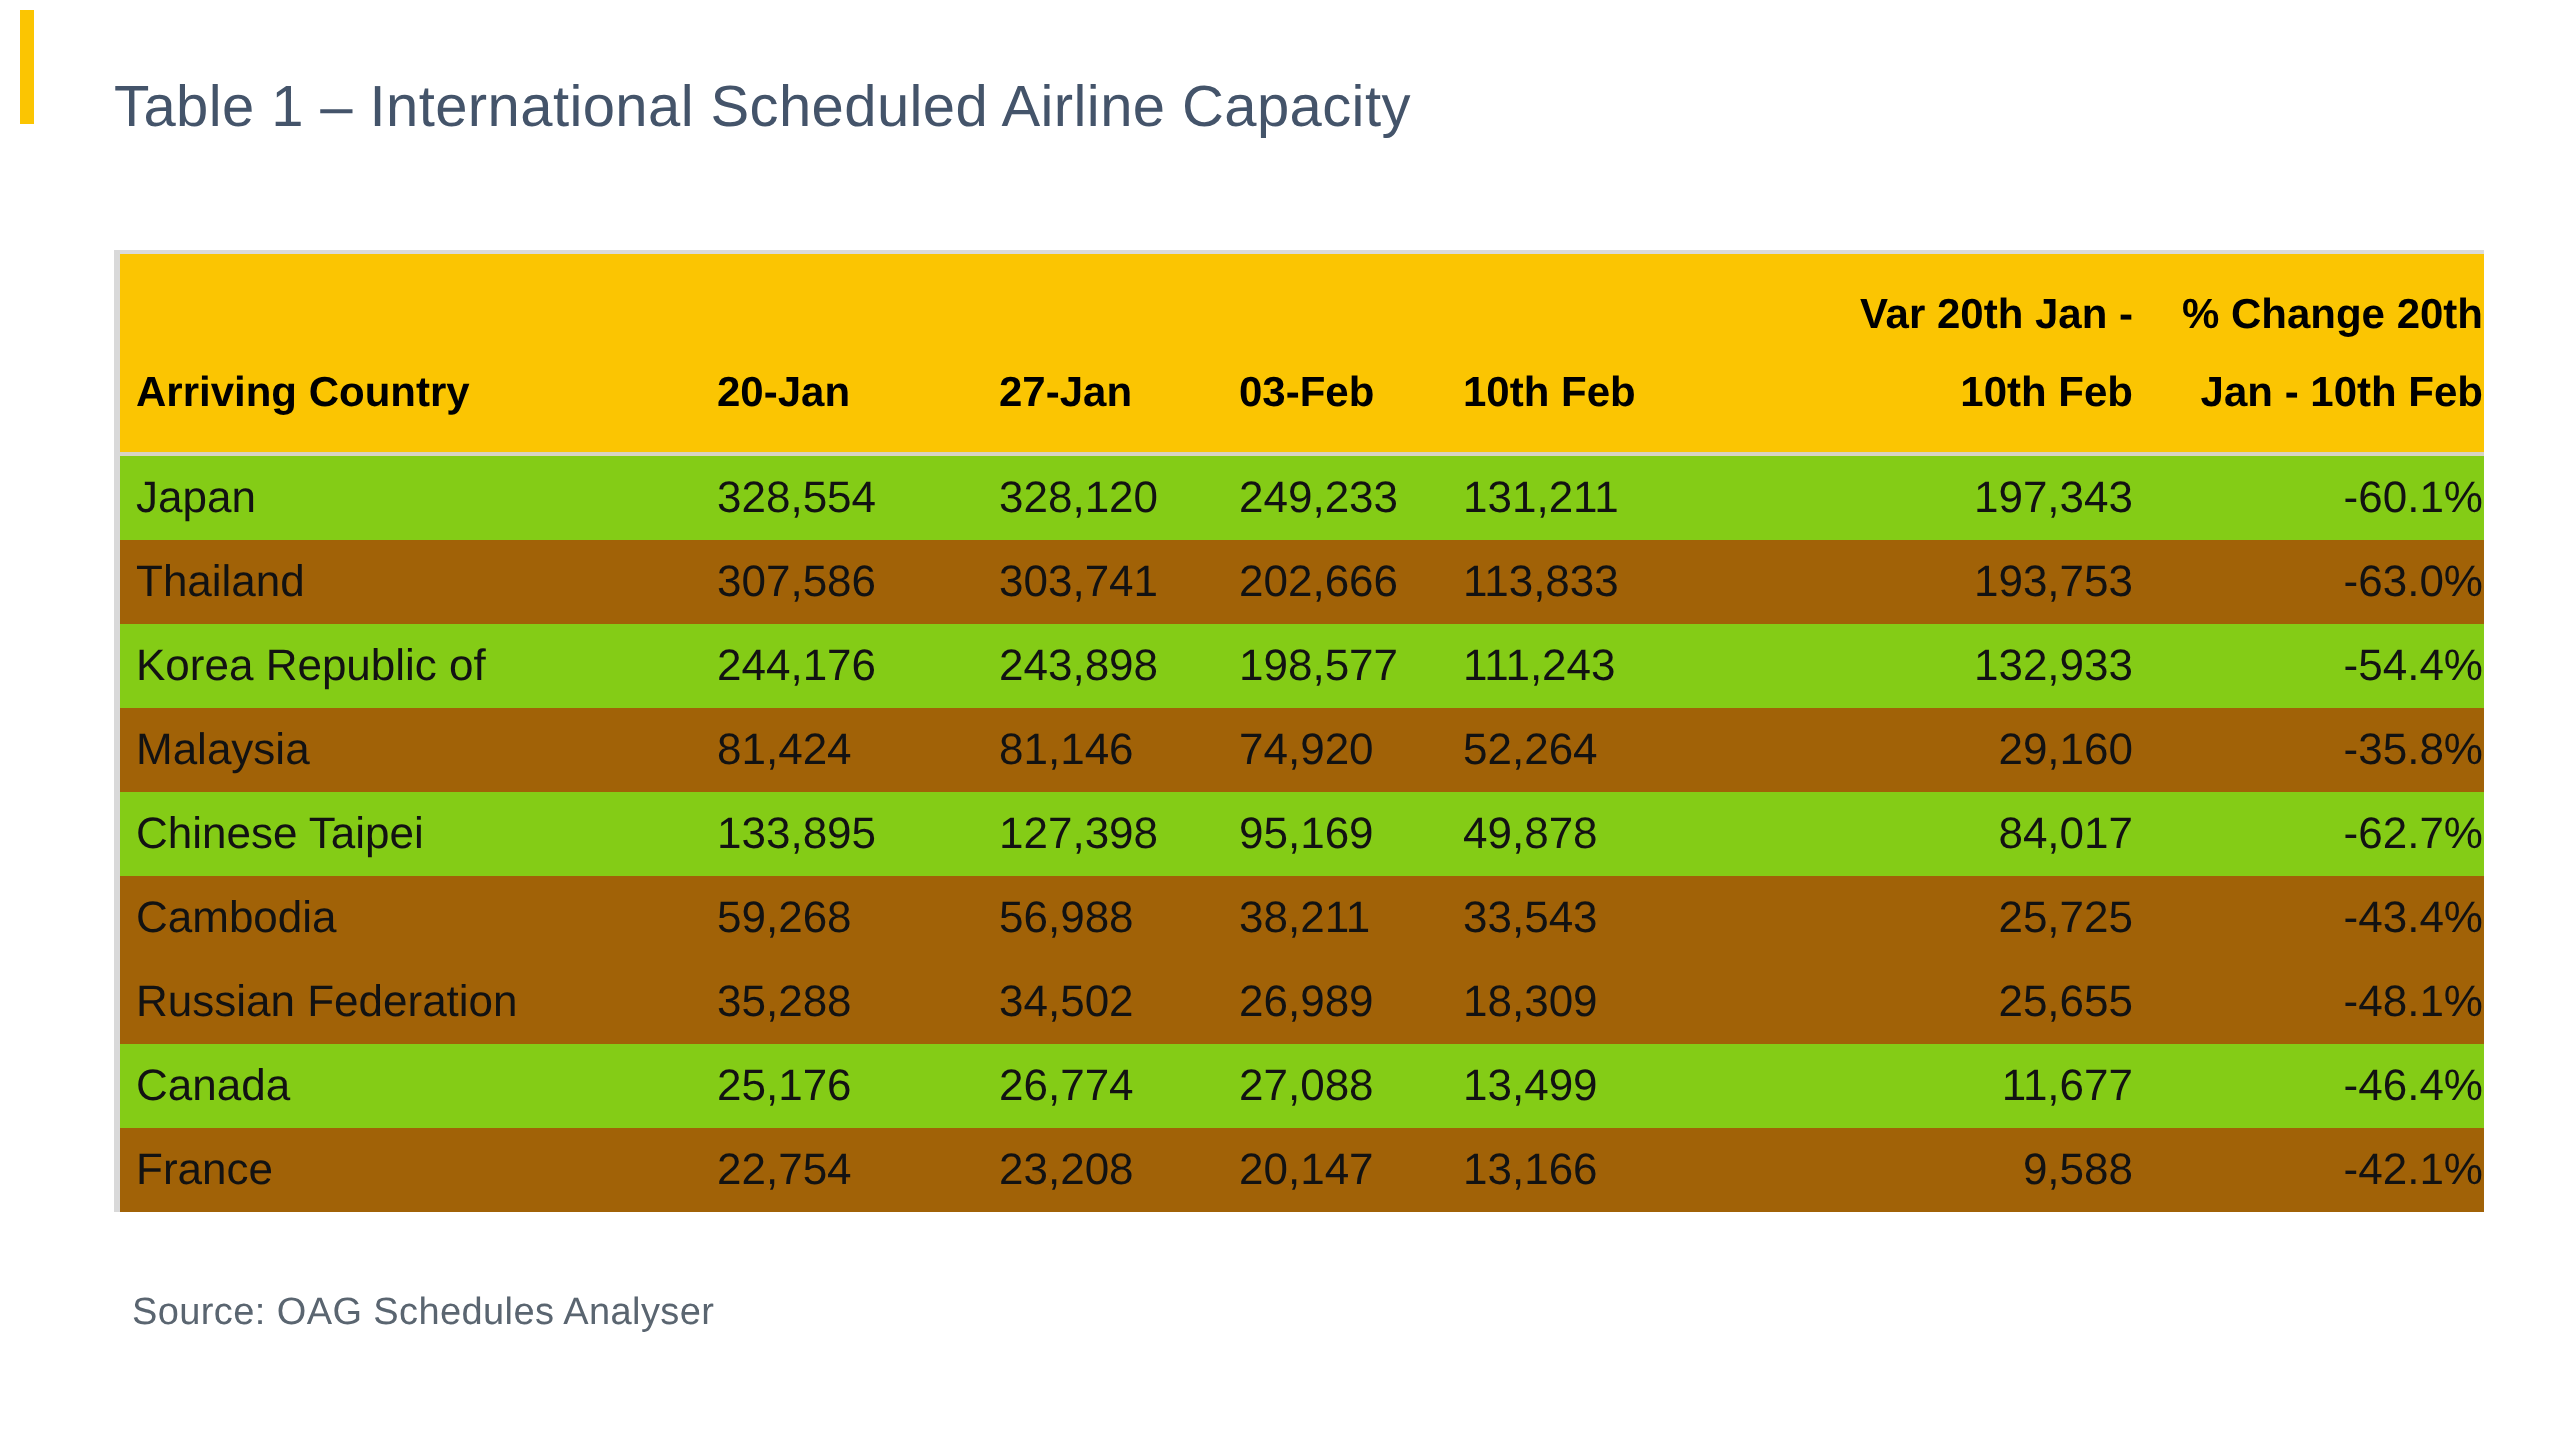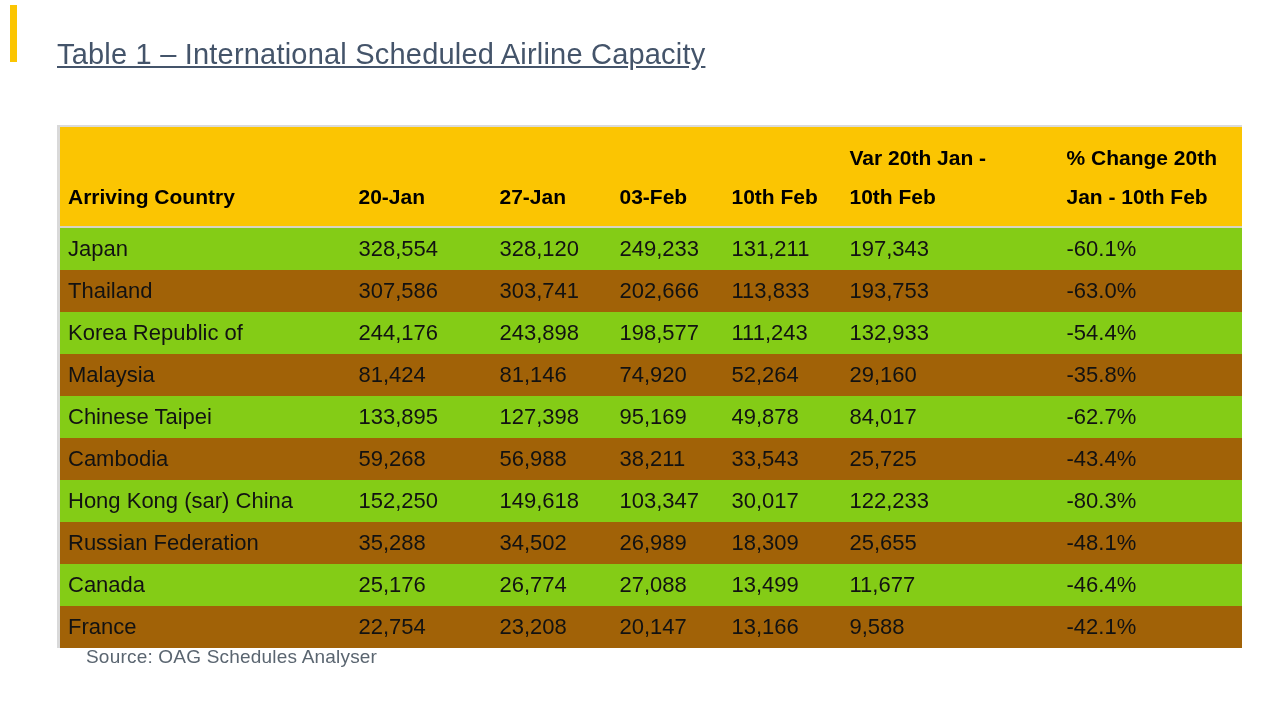--- a/index.html
+++ b/index.html
@@ -9,44 +9,43 @@
     font-family:"Liberation Sans", sans-serif;
   }
   .corner-bar{
     position:absolute;left:10px;top:5px;width:7px;height:57px;
     background:#FBC502;
   }
   .title{
     position:absolute;left:57px;top:31px;width:1100px;
     color:#44546A;font-size:29px;line-height:46px;font-weight:400;
     letter-spacing:0.2px;
-    text-decoration:underline;
   }
   table.cap{
     position:absolute;left:57px;top:125px;width:1183px;
     border-collapse:collapse;table-layout:fixed;
     border-left:3px solid #D9D9D9;border-top:2px solid #DBDBDB;
   }
   table.cap th{
     background:#FBC502;height:90px;vertical-align:bottom;
     padding:0 0 9px 0;font-size:21px;font-weight:bold;color:#000;
     line-height:1.85;border-bottom:2px solid #D8D4C4;
   }
   table.cap td{
     height:42px;font-size:22px;color:#121212;padding:0;
     white-space:nowrap;
   }
   .al{text-align:left;padding-left:8px !important;margin-top:36px;}
   .ar{text-align:left;padding-right:8px !important;}
-  .ac{text-align:left;}
+  .ac{text-align:right;}
   tbody tr.odd{background:#84cc16;}
   tbody tr.even{background:#a16207;}
   .source{
     position:absolute;left:66px;top:646px;
-    color:#5A6570;font-size:19px;letter-spacing:0.2px;margin-left:20px;
+    color:#5A6570;font-size:19px;letter-spacing:0.2px;
   }
 </style>
 </head>
 <body>
 
 <div class="corner-bar"></div>
 
 <div class="title">
   <div>Table 1 – International Scheduled Airline Capacity</div>
 </div>
@@ -126,29 +125,20 @@
     </tr>
     <tr class="even">
       <td class="al">Cambodia</td>
       <td class="ar">59,268</td>
       <td class="ar">56,988</td>
       <td class="ar">38,211</td>
       <td class="ar">33,543</td>
       <td class="ac">25,725</td>
       <td class="ac">-43.4%</td>
     </tr>
-    <tr class="odd">
-      <td class="al">Hong Kong (sar) China</td>
-      <td class="ar">152,250</td>
-      <td class="ar">149,618</td>
-      <td class="ar">103,347</td>
-      <td class="ar">30,017</td>
-      <td class="ac">122,233</td>
-      <td class="ac">-80.3%</td>
-    </tr>
     <tr class="even">
       <td class="al">Russian Federation</td>
       <td class="ar">35,288</td>
       <td class="ar">34,502</td>
       <td class="ar">26,989</td>
       <td class="ar">18,309</td>
       <td class="ac">25,655</td>
       <td class="ac">-48.1%</td>
     </tr>
     <tr class="odd">

